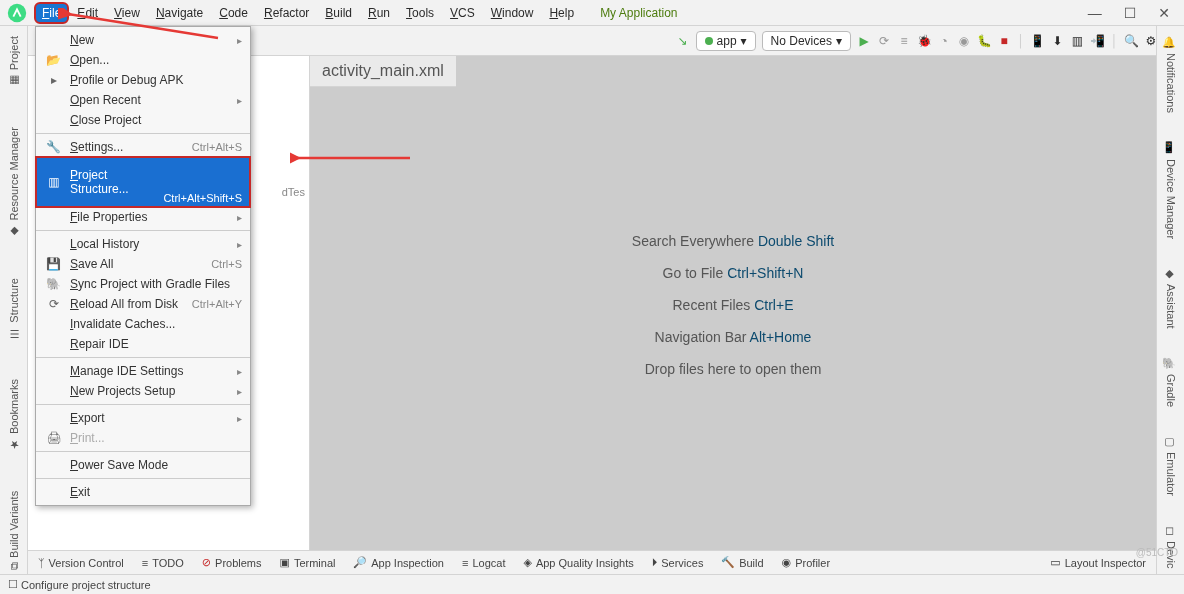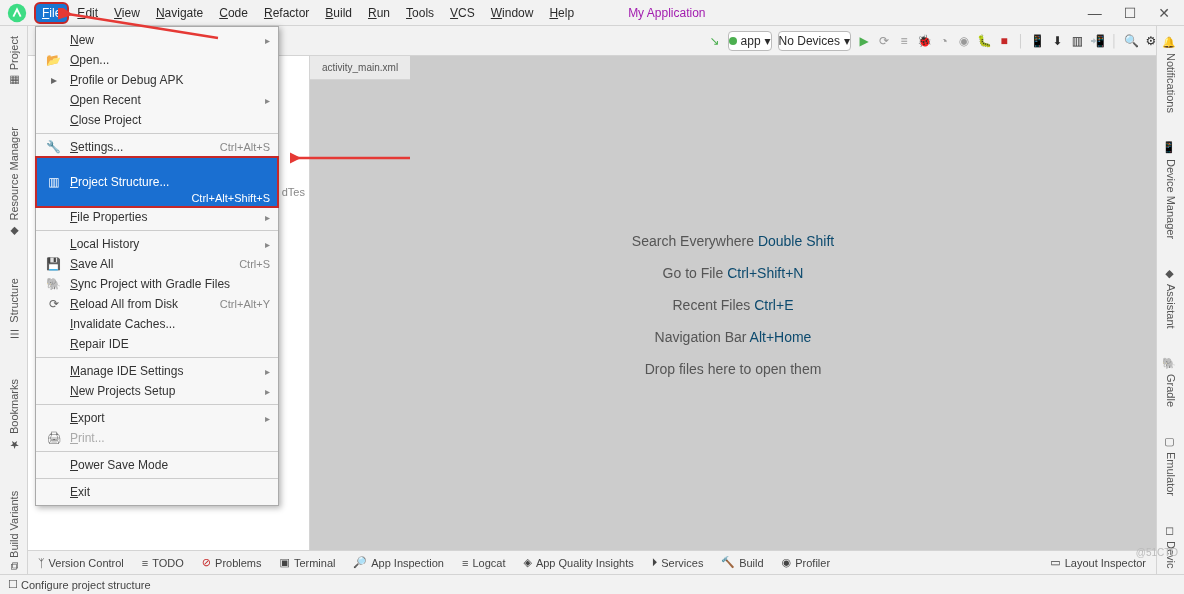--- a/index.html
+++ b/index.html
@@ -2,42 +2,42 @@
 <html><head>
 <meta charset="utf-8">
 <style>
 * { margin: 0; padding: 0; box-sizing: border-box; font-family: "Segoe UI", Arial, sans-serif; }
 body { width: 1184px; height: 594px; background: #fff; font-size: 12px; color: #2b2b2b; overflow: hidden; position: relative; }
 .menubar { height: 26px; display: flex; align-items: center; padding-left: 6px; border-bottom: 1px solid #d4d4d4; background: #f2f2f2; }
 .menubar .logo { width: 22px; height: 22px; margin-right: 6px; }
 .menubar .mi { padding: 4px 8px; cursor: pointer; border-radius: 6px; }
 .menubar .mi:first-letter { text-decoration: underline; }
 .menubar .mi.active { background: #1976d2; color: #fff; border:2px solid #c62828; box-sizing:border-box; padding:2px 6px;}
-.menubar .title { margin-left: 46px; color: #a21caf; }
+.menubar .title { margin-left: 18px; color: #4d7c0f; }
 .winctrl { margin-left: auto; display: flex; gap: 22px; padding-right: 14px; font-size: 14px; color: #555; }
 
 .toolbar { height: 30px; display: flex; align-items: center; border-bottom: 1px solid #d4d4d4; background: #f2f2f2; font-size: 12px;}
 .toolbar .bc { padding-left: 6px; color: #333; }
 .toolbar .right { margin-left: auto; display: flex; align-items: center; gap: 6px; padding-right: 6px; }
-.pill { display: inline-flex; align-items: center; gap: 4px; border: 1px solid #bbb; border-radius: 4px; padding: 2px 0; background: #fff; }
+.pill { display: inline-flex; align-items: center; gap: 4px; border: 1px solid #bbb; border-radius: 4px; padding: 2px 8px; background: #fff; }
 .green-dot{width:8px;height:8px;background:#4caf50;border-radius:50%;}
 .ico { display:inline-block; width:14px; text-align:center;}
 
 .content { position: absolute; top: 56px; left: 28px; right: 28px; bottom: 40px; display:flex;}
 .left-gutter { position:absolute; top:26px; left:0; bottom:20px; width:28px; border-right:1px solid #d4d4d4; background:#f2f2f2; display:flex; flex-direction:column; align-items:center; gap:40px; padding-top:10px; font-size:11px; color:#555;}
 .left-gutter .toolw { writing-mode: vertical-rl; transform: rotate(180deg); display:flex; align-items:center; gap:4px;}
 .right-gutter { position:absolute; top:26px; right:0; bottom:20px; width:28px; border-left:1px solid #d4d4d4; background:#f2f2f2; display:flex; flex-direction:column; align-items:center; gap:28px; padding-top:10px; font-size:11px; color:#555;}
 .right-gutter .toolw { writing-mode: vertical-rl; display:flex; align-items:center; gap:4px;}
 
 .project-panel { width: 282px; background:#fff; border-right:1px solid #d4d4d4; position:relative;}
 .editor-area { flex:1; background:#ccc; position:relative; display:flex; align-items:center; justify-content:center; flex-direction:column; gap:16px; color:#555; font-size:14px;}
-.editor-tab { position:absolute; top:0; left:0; background:#eaeaea; padding:6px 12px; border-bottom:1px solid #d4d4d4; font-size:10px;}
+.editor-tab { position:absolute; top:0; left:0; background:#eaeaea; padding:6px 12px; border-bottom:1px solid #d4d4d4; font-size:16px;}
 .editor-area a { color:#0c4a6e; text-decoration:none;}
 
-.dropdown { position:absolute; top:26px; left:35px; width:244px; background:#f7f7f7; border:1px solid #aaa; box-shadow:2px 2px 6px rgba(0,0,0,.3); z-index:10; padding:3px 0;}
+.dropdown { position:absolute; top:26px; left:35px; width:216px; background:#f7f7f7; border:1px solid #aaa; box-shadow:2px 2px 6px rgba(0,0,0,.3); z-index:10; padding:3px 0;}
 .dropdown .sep { height:1px; background:#ccc; margin:3px 0;}
 .dropdown .item { display:flex; align-items:center; padding:3px 8px 3px 10px; gap:8px; cursor:pointer; color:#333;}
 .dropdown .item .lbl { flex:1; }
 .dropdown .item .lbl:first-letter { text-decoration: underline;}
 .dropdown .item .short { color:#888; font-size:11px;}
 .dropdown .item .sub { color:#888; font-size:10px; margin-left:auto;}
 .dropdown .item.highlight { background:#1a6fd1; color:#fff; outline:2px solid #c62828; outline-offset:-1px;}
 .dropdown .item.highlight .short{color:#fff;margin-top:32px;}
 .dropdown .item.disabled { color:#aaa; }
 .dicon{display:inline-block;width:16px;text-align:center;color:#666;font-size:12px;}

